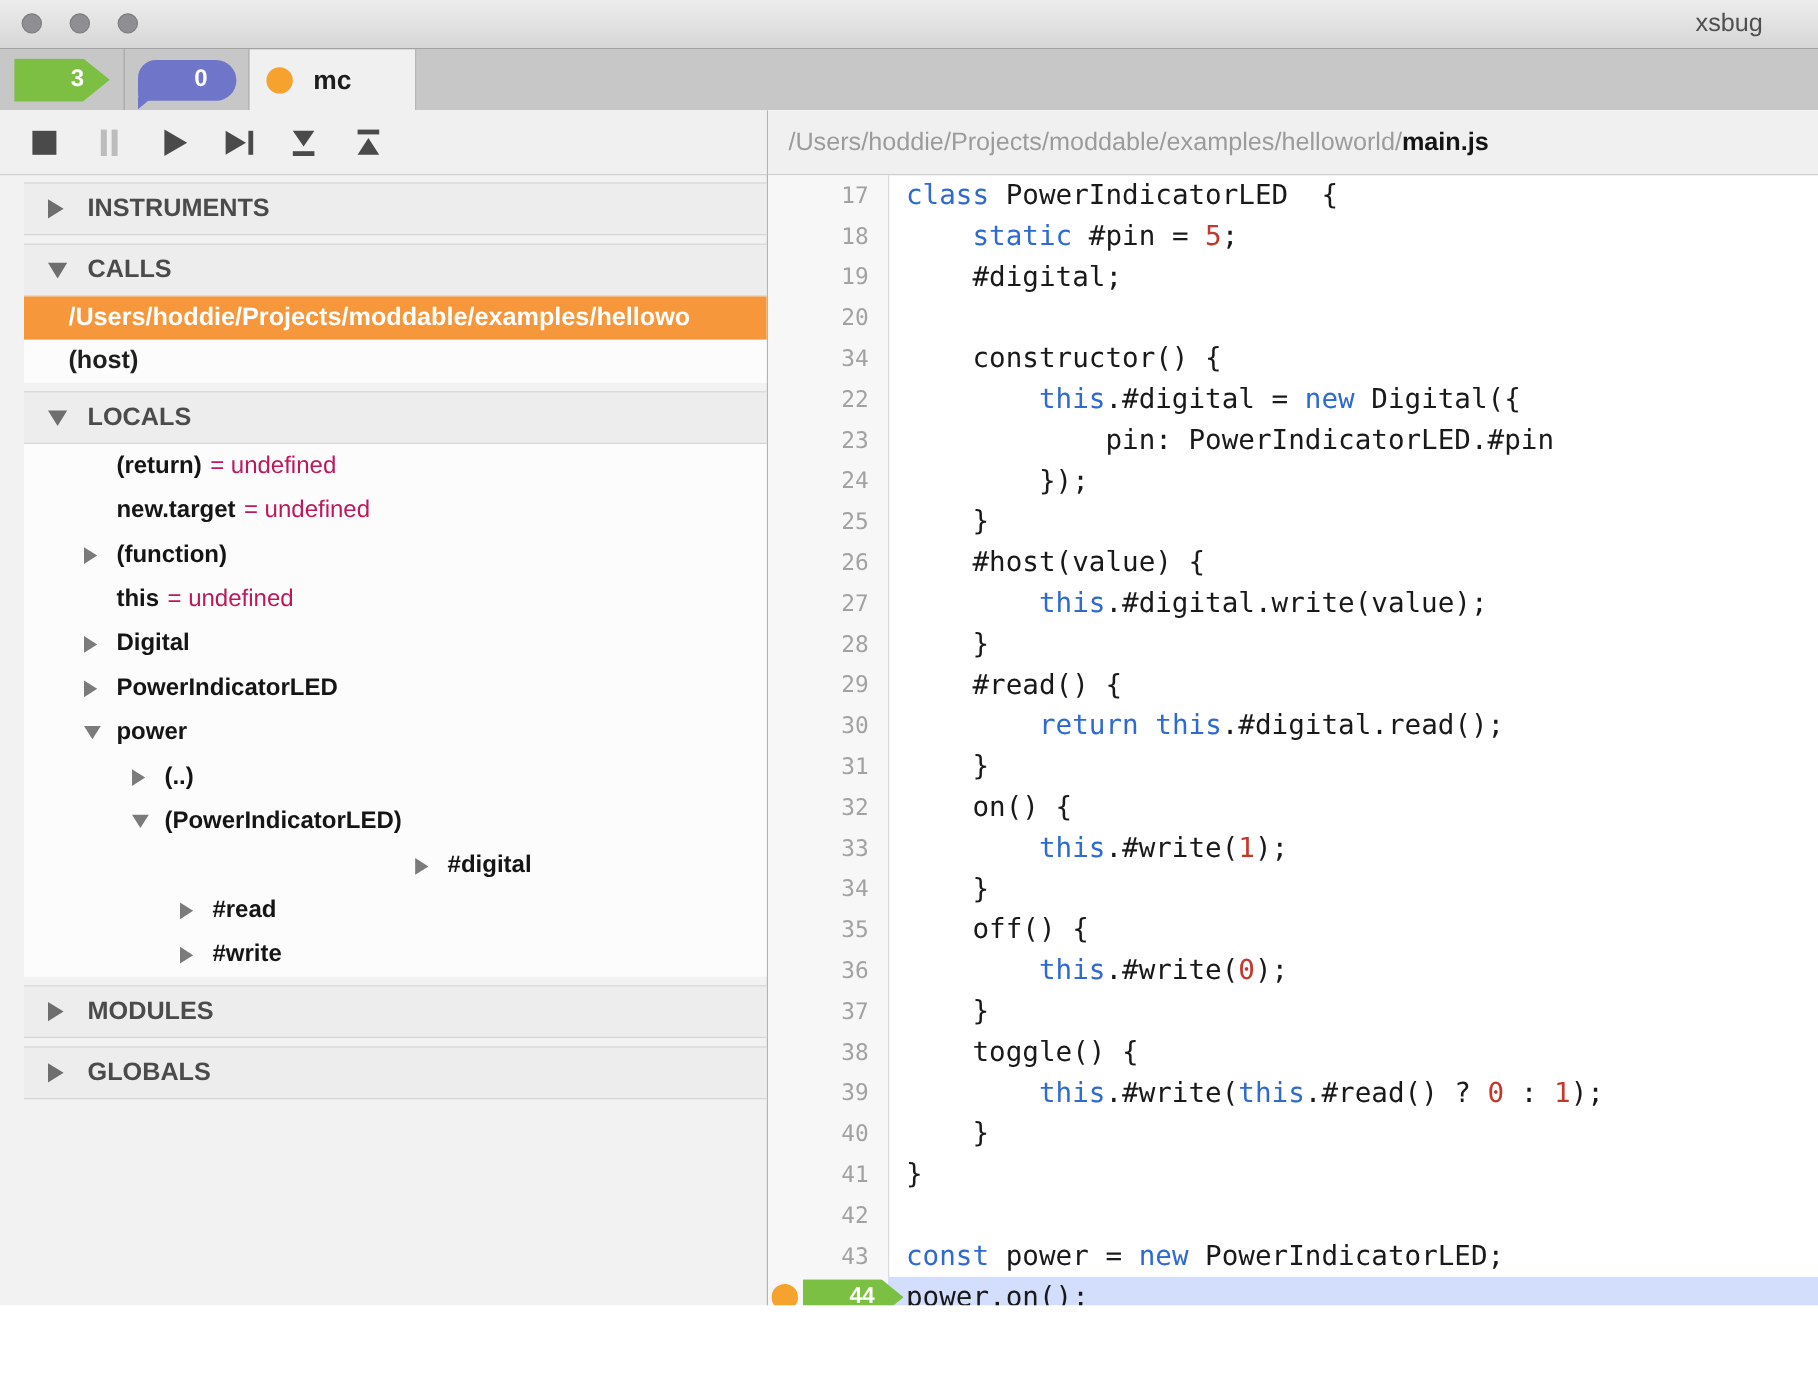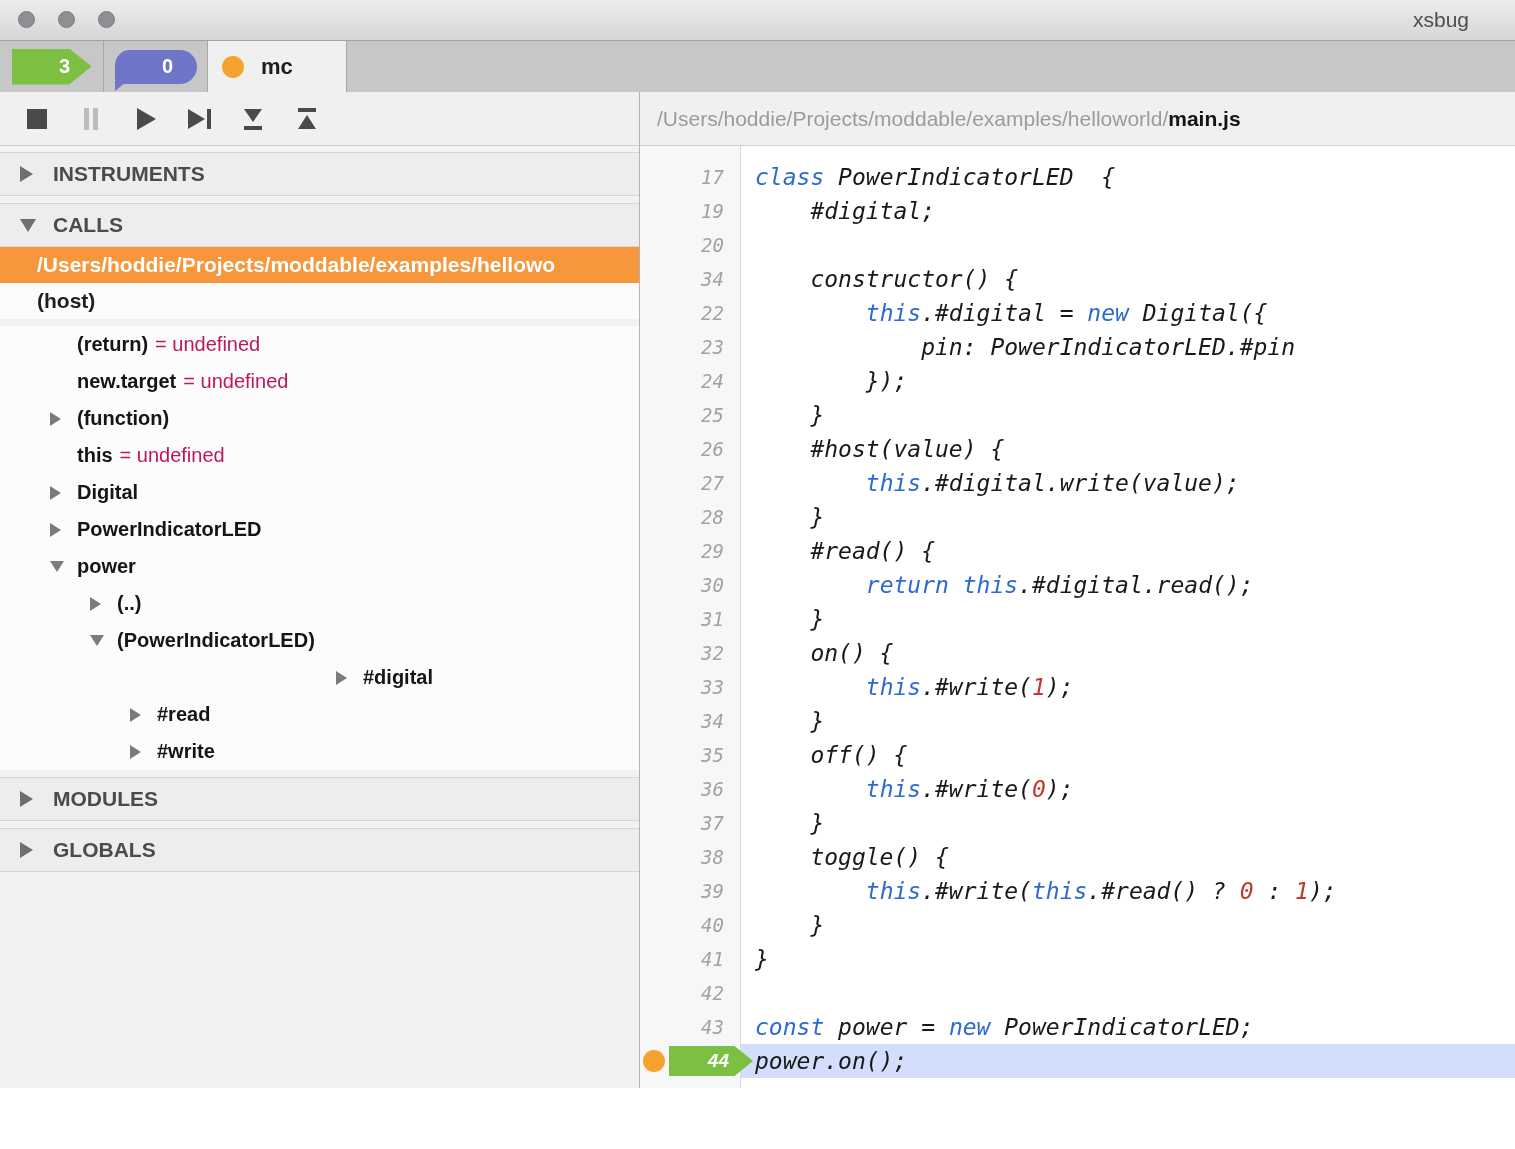--- a/index.html
+++ b/index.html
@@ -27,42 +27,42 @@
   .main { flex:1; display:flex; min-height:0; }
   .left-panel { width:640px; flex:none; display:flex; flex-direction:column; border-right:1px solid #b3b3b3; background:#f2f2f2; }
   .right-panel { flex:1; min-width:0; display:flex; flex-direction:column; background:#fff; }
 
   
   .toolbar { height:54px; flex:none; background:#f0f0f0; border-bottom:1px solid #cfcfcf; display:flex; align-items:center; padding-left:22px; gap:24px; }
   .tb-btn { width:30px; height:30px; display:flex; align-items:center; justify-content:center; background:none; border:none; }
 
   
   .sections { flex:1; padding-top:6px; overflow:hidden; }
-  .section { margin-bottom:7px; }
+  .section { margin-bottom:7px;padding-left:20px; }
   .sec-header { height:44px; background:#ededed; border-top:1px solid #d6d6d6; border-bottom:1px solid #d6d6d6; display:flex; align-items:center; padding-left:20px; }
   .tri-box-h { width:33px; flex:none; display:flex; align-items:center; }
   .tri-right { width:0; height:0; border-left:13px solid #6e6e6e; border-top:8px solid transparent; border-bottom:8px solid transparent; }
   .tri-down { width:0; height:0; border-top:13px solid #6e6e6e; border-left:8px solid transparent; border-right:8px solid transparent; }
   .sec-label { font-size:21px; font-weight:bold; color:#4b4b4b; }
   .sec-content { background:#fcfcfc; }
   .row { display:flex; align-items:center; white-space:nowrap; overflow:hidden; }
   .row.call { height:36px; padding-left:37px; font-size:21px; font-weight:bold; color:#1f1f1f; }
   .row.call.selected { background:#f6973b; color:#fff; }
   .row.local { height:37px; font-size:20px; }
   .tri-box { width:27px; flex:none; display:flex; align-items:center; }
   .t-right { width:0; height:0; border-left:11px solid #7b7b7b; border-top:7px solid transparent; border-bottom:7px solid transparent; }
   .t-down { width:0; height:0; border-top:11px solid #7b7b7b; border-left:7px solid transparent; border-right:7px solid transparent; }
   .vname { font-weight:bold; color:#151515; }
   .vvalue { color:#be185d; margin-left:7px; font-weight:normal; }
 
   
   .path-header { height:54px; flex:none; background:#f0f0f0; border-bottom:1px solid #cfcfcf; display:flex; align-items:center; padding-left:17px; font-size:21px; white-space:nowrap; overflow:hidden; }
   .path-prefix { color:#9b9b9b; }
   .path-file { color:#141414; font-weight:bold; }
-  .code { flex:1; position:relative; font-family:"DejaVu Sans Mono",monospace; font-size:23px; padding-top:14px; overflow:hidden;font-style:italic; }
+  .code { flex:1; position:relative; font-family:"DejaVu Sans Mono",monospace; font-size:23px; padding-top:0; overflow:hidden; }
   .code::before { content:''; position:absolute; left:0; top:0; bottom:0; width:100px; background:#f7f7f7; border-right:1px solid #dadada; }
   .code-row { display:flex; height:34px; align-items:stretch; position:relative; }
   .gutter { width:100px; flex:none; display:flex; align-items:center; justify-content:flex-end; padding-right:16px; font-size:19px; color:#a2a2a2; position:relative; z-index:1; }
   .code-text { flex:1; display:flex; align-items:center; padding-left:15px; white-space:pre; color:#191919; }
   .code-row.active .code-text { background:#d2defb; }
   .bp-dot { position:absolute; left:3px; top:50%; transform:translateY(-50%); width:22px; height:22px; border-radius:50%; background:#f6a22f; }
   .line-badge { position:absolute; left:29px; top:50%; transform:translateY(-50%); width:84px; height:30px; background:#7bc042; clip-path:polygon(0 0,78% 0,100% 50%,78% 100%,0 100%); color:#fff; font-weight:bold; font-size:19px; font-family:"Liberation Sans",sans-serif; display:flex; align-items:center; justify-content:flex-end; padding-right:24px; }
   .sk { color:#2e6ad1; }
   .sn { color:#c4382c; }
   .sp { color:#191919; }
@@ -153,20 +153,26 @@
             <div class="sec-content">
               <div class="row call selected">
                 <span>/Users/hoddie/Projects/moddable/examples/hellowo</span>
               </div>
               <div class="row call">
                 <span>(host)</span>
               </div>
             </div>
           </div>
           <div class="section">
+            <div class="sec-header">
+              <span class="tri-box-h">
+                <span class="tri-down"></span>
+              </span>
+              <span class="sec-label">LOCALS</span>
+            </div>
             <div class="sec-content">
               <div class="row local" style="padding-left: 50px;">
                 <span class="tri-box"></span>
                 <span class="vname">(return)</span>
                 <span class="vvalue">= undefined</span>
               </div>
               <div class="row local" style="padding-left: 50px;">
                 <span class="tri-box"></span>
                 <span class="vname">new.target</span>
                 <span class="vvalue">= undefined</span>
@@ -255,20 +261,24 @@
       <div class="path-header">
         <span class="path-prefix">/Users/hoddie/Projects/moddable/examples/helloworld/</span>
           <span class="path-file">main.js</span>
       </div>
       <div class="code">
           <div class="code-row">
             <div class="gutter">17</div>
             <div class="code-text"><span class="sk">class</span><span class="sp"> PowerIndicatorLED  {</span></div>
           </div>
           <div class="code-row">
+            <div class="gutter">18</div>
+            <div class="code-text"><span class="sp">    </span><span class="sk">static</span><span class="sp"> #pin = </span><span class="sn">5</span><span class="sp">;</span></div>
+          </div>
+          <div class="code-row">
             <div class="gutter">19</div>
             <div class="code-text"><span class="sp">    #digital;</span></div>
           </div>
           <div class="code-row">
             <div class="gutter">20</div>
             <div class="code-text"></div>
           </div>
           <div class="code-row">
             <div class="gutter">34</div>
             <div class="code-text"><span class="sp">    constructor() {</span></div>

